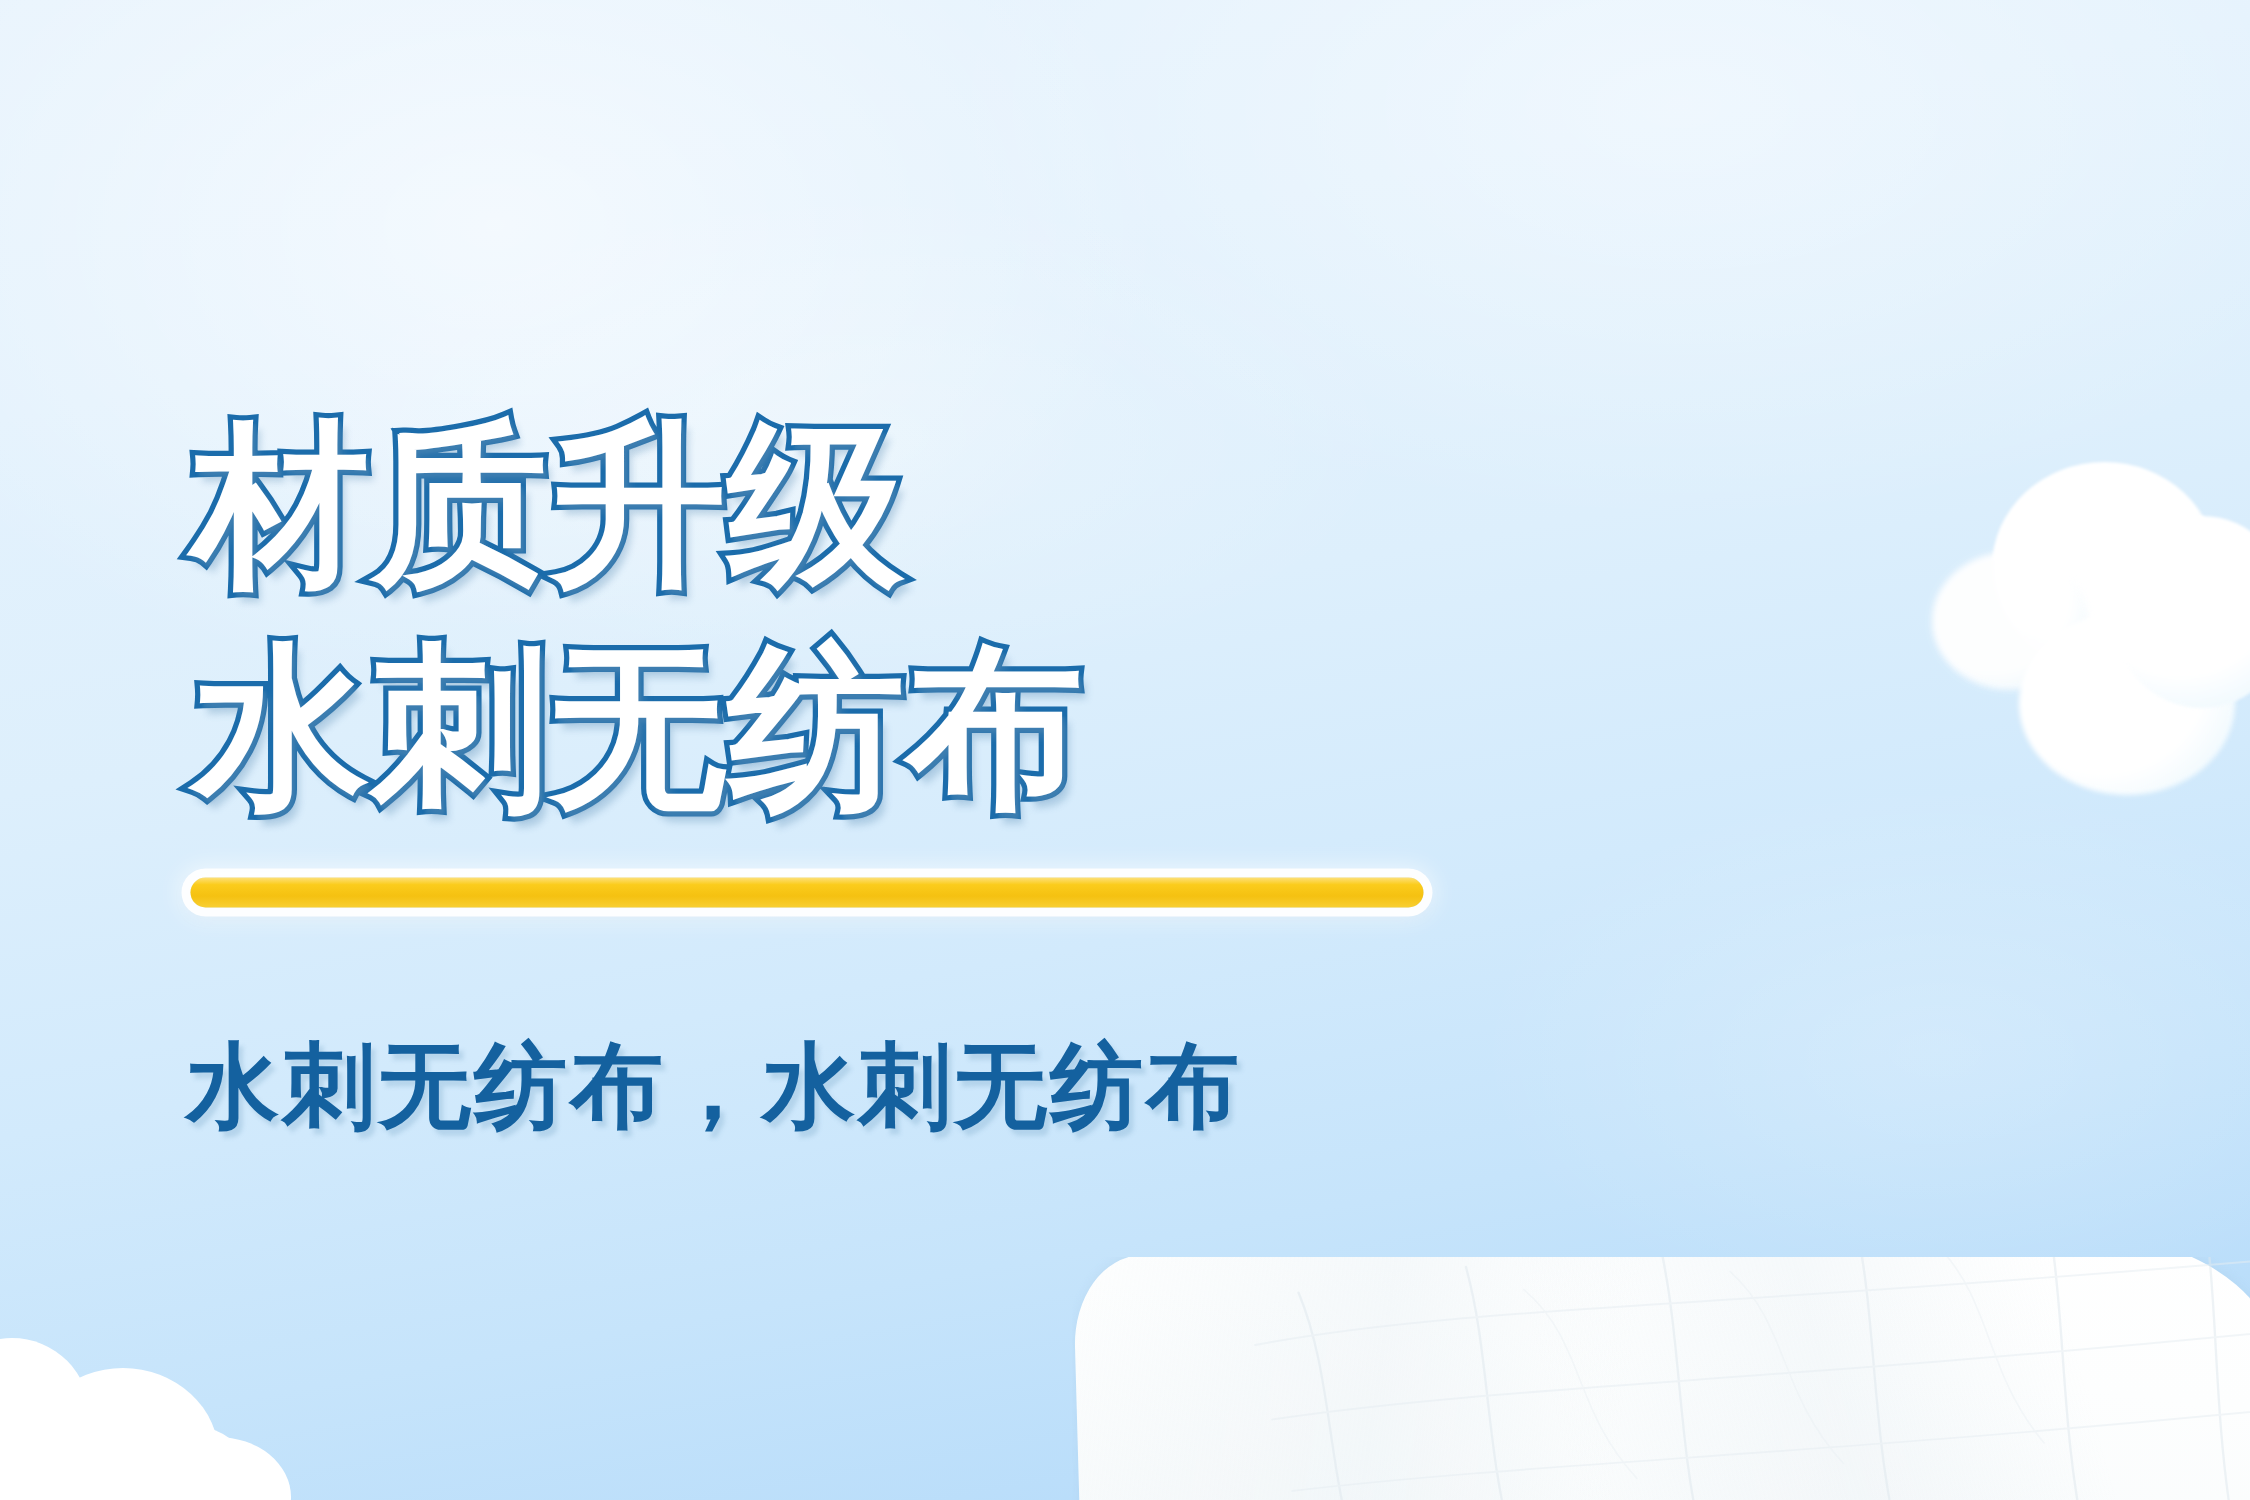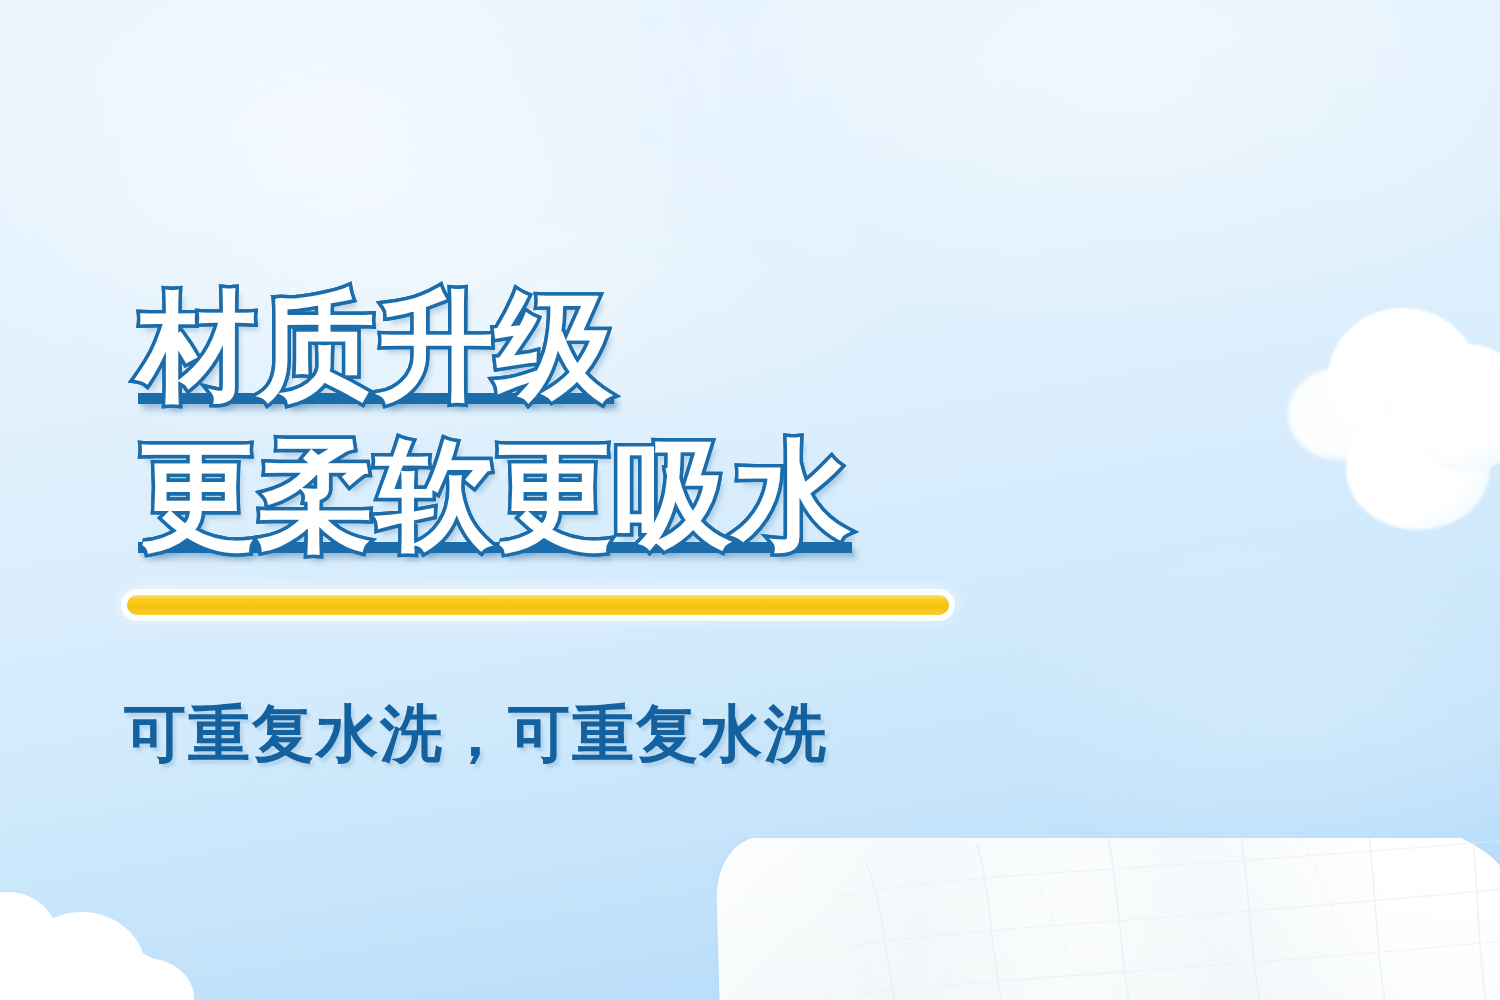--- a/index.html
+++ b/index.html
@@ -110,23 +110,22 @@
     font-weight: 700;
     font-size: 118px;
     line-height: 1.26;
     letter-spacing: 1px;
     color: #ffffff;
     -webkit-text-stroke: 7px #1b6cab;
     paint-order: stroke fill;
     text-shadow:
        5px 7px 5px rgba(90,140,180,0.32),
        2px 3px 2px rgba(110,155,190,0.26);
-    margin: 14px;
+    margin: 4px;
     white-space: nowrap;
-    text-decoration: underline;
   }
   .headline-line { display: block; }
 
   .rule-wrap {
     position: relative;
     margin-top: 20px;
     margin-left: 3px;
     width: 822px;
     height: 34px;
   }
@@ -202,26 +201,26 @@
           <path d="M578 10 C 612 48, 606 94, 644 142"></path>
         </g>
       </svg>
     </div>
   </div>
 
   <div class="copy">
 
     <h1 class="headline">
       <span class="headline-line">材质升级</span>
-      <span class="headline-line">更柔软更吸水</span>
+      <span class="headline-line">水刺无纺布</span>
     </h1>
 
     <div class="rule-wrap">
       <div class="rule"></div>
     </div>
 
     <div class="subcopy">
-      <span class="subcopy-line">可重复水洗，可重复水洗</span>
+      <span class="subcopy-line">水刺无纺布，水刺无纺布</span>
     </div>
 
   </div>
 
 </div>
 
 </body></html>

